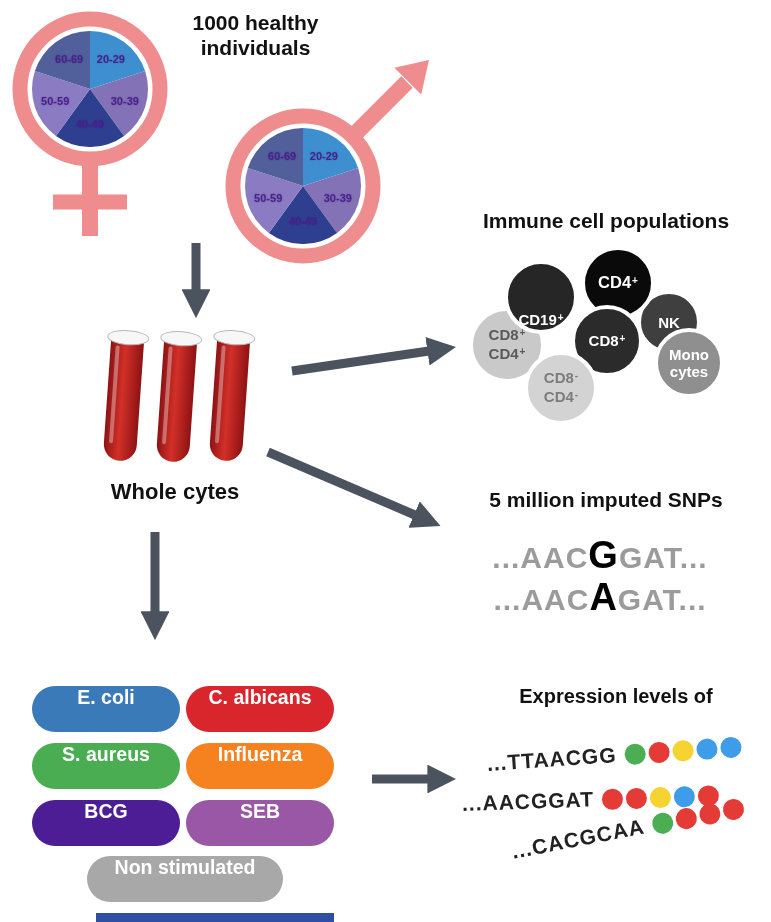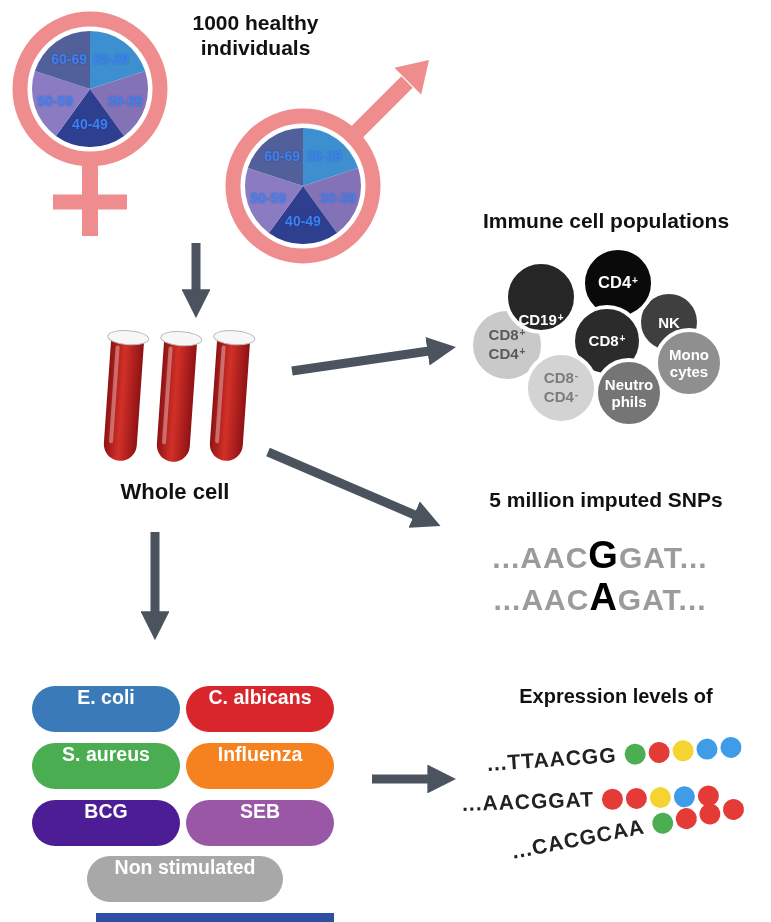--- a/index.html
+++ b/index.html
@@ -22,21 +22,21 @@
   
   .symbol-svg { position:absolute; }
   .female-svg { left:6px; top:6px; }
   .male-svg { left:205px; top:42px; }
 
   
   .pie { position:absolute; width:116px; height:116px; }
   .pie-labels { position:absolute; width:116px; height:116px; pointer-events:none; }
   .pie-labels span {
     position:absolute; transform:translate(-50%,-50%);
-    color:#3b82f6; font-weight:bold; font-size:14px; white-space:nowrap;
+    color:#4c1d95; font-weight:bold; font-size:11px; white-space:nowrap;
     text-shadow:0 0 2px rgba(0,0,0,.25);
   }
   .pl-0 { left:68%; top:24%; }
   .pl-1 { left:80%; top:60%; }
   .pl-2 { left:50%; top:80%; }
   .pl-3 { left:20%; top:60%; }
   .pl-4 { left:32%; top:24%; }
   .female-pie  { left:32px; top:31px; }
   .male-pie    { left:245px; top:128px; }
 
@@ -178,21 +178,21 @@
     <div class="rim"></div>
     <div class="body"></div>
     <div class="shine"></div>
   </div>
   <div class="tube tube3">
     <div class="rim"></div>
     <div class="body"></div>
     <div class="shine"></div>
   </div>
 
-  <div class="heading blood-label">Whole cell</div>
+  <div class="heading blood-label">Whole cytes</div>
 
   <div class="heading immune-heading">Immune cell populations</div>
 
   <div class="cell c0" style="background: rgb(201, 201, 201); color: rgb(90, 90, 90);">
     <div class="cell-line">
         <span>CD8</span>
         <span class="cell-sup">+</span>
       </div>
     <div class="cell-line">
         <span>CD4</span>
@@ -231,28 +231,20 @@
       </div>
   </div>
   <div class="cell c6" style="background: rgb(211, 211, 211); color: rgb(124, 124, 124);">
     <div class="cell-line">
         <span>CD8</span>
         <span class="cell-sup">-</span>
       </div>
     <div class="cell-line">
         <span>CD4</span>
         <span class="cell-sup">-</span>
-      </div>
-  </div>
-  <div class="cell c7" style="background: rgb(117, 117, 117); color: rgb(255, 255, 255);">
-    <div class="cell-line">
-        <span>Neutro</span>
-      </div>
-    <div class="cell-line">
-        <span>phils</span>
       </div>
   </div>
 
   <div class="heading snp-heading">5 million imputed SNPs</div>
   <div class="snp-row snp-row-1">
     <span class="snp-dim">...AAC</span><span class="snp-var">G</span><span class="snp-dim">GAT...</span>
   </div>
   <div class="snp-row snp-row-2">
     <span class="snp-dim">...AAC</span><span class="snp-var">A</span><span class="snp-dim">GAT...</span>
   </div>

